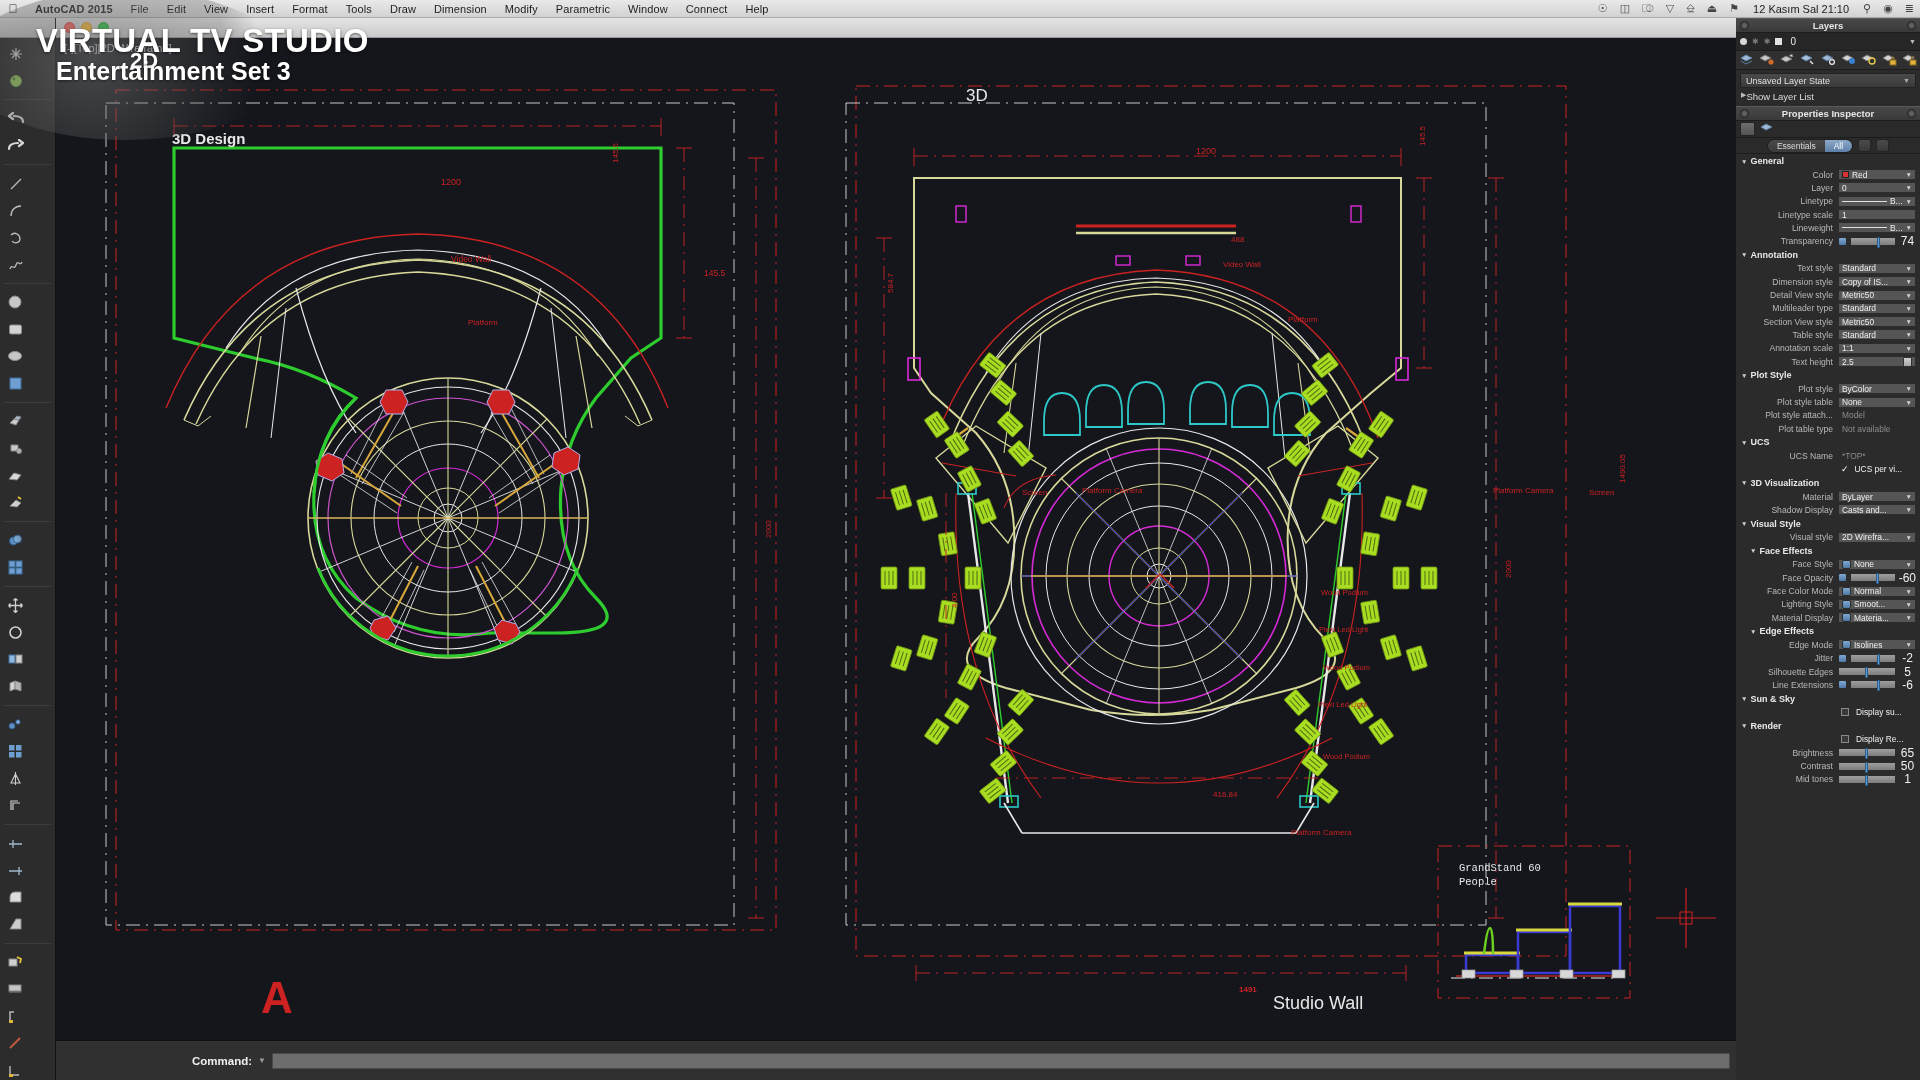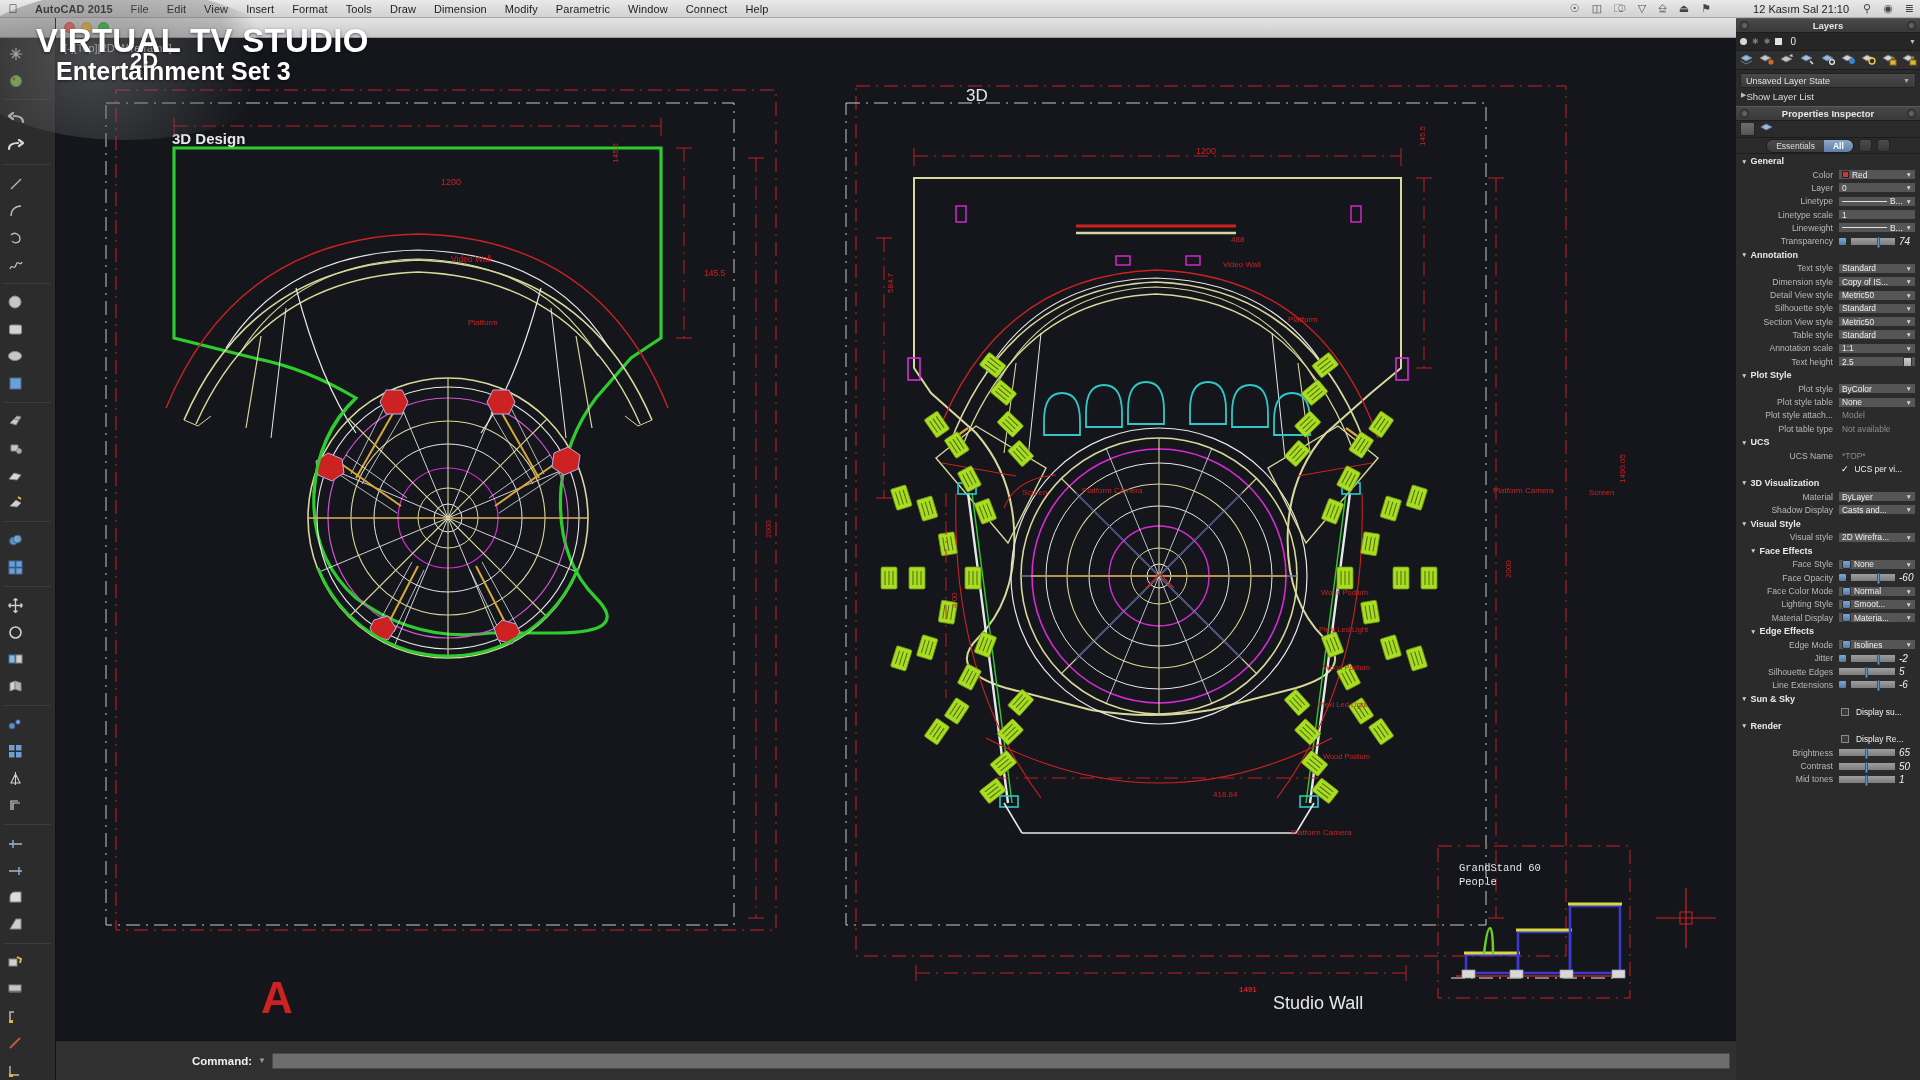--- a/index.html
+++ b/index.html
@@ -11,21 +11,21 @@
     position:absolute; left:0; top:0; width:1920px; height:18px;
     background:linear-gradient(to bottom,#e9e9e9,#d2d2d2);
     display:flex; align-items:center; font-size:11px; color:#1d1d1d;
     border-bottom:1px solid #aaa;
   }
   #macbar .apple { width:26px; text-align:center; font-size:12px; }
   #macbar .mi { padding:0 9px; white-space:nowrap; letter-spacing:.1px; }
   #macbar .mi.app { font-weight:bold; }
   #macbar .spacer { flex:1; }
   #macbar .sysicon { padding:0 6px; font-size:11px; opacity:.8; }
-  #macbar .clock { padding:0 8px; font-size:11px;margin-left:28px; }
+  #macbar .clock { padding:0 8px; font-size:11px; }
 
   
   #titlebar {
     position:absolute; left:56px; top:18px; width:1864px; height:20px;
     background:linear-gradient(to bottom,#e4e4e4,#cacaca);
     border-bottom:1px solid #9a9a9a;
     display:flex; align-items:center; font-size:11px; color:#333;
   }
   #titlebar .lights { display:flex; gap:6px; padding-left:8px; }
   #titlebar .lights i { width:11px; height:11px; border-radius:50%; display:block; }
@@ -117,21 +117,21 @@
      background:#2a2a2a;border-bottom:1px solid #1c1c1c;}
   .pibtn{width:15px;height:14px;background:linear-gradient(#4c4c4c,#383838);
      border:1px solid #242424;border-radius:2px;}
   .pibtn.act{background:linear-gradient(#6e6e6e,#545454);}
 
   .segrow{display:flex;align-items:center;justify-content:center;height:16px;gap:5px;
      background:#2a2a2a;border-bottom:1px solid #1d1d1d;}
   .seg{display:flex;border:1px solid #1d1d1d;border-radius:8px;overflow:hidden;}
   .seg div{padding:1px 9px;font-size:8.5px;background:linear-gradient(#4a4a4a,#3a3a3a);
      color:#ddd;}
-  .seg div.on{background:linear-gradient(#8ea9c8,#5d7fa8);color:#fff;font-weight:bold;}
+  .seg div.on{background:linear-gradient(#8ea9c8,#5d7fa8);color:#fff;font-weight:normal;}
   .segrow .mini{width:13px;height:13px;border-radius:3px;
      background:linear-gradient(#4c4c4c,#383838);border:1px solid #242424;}
 
   .props{overflow:hidden;}
   .grouphdr{display:flex;align-items:center;gap:3px;padding:2px 0 2px 5px;
      font-size:9px;font-weight:bold;color:#e9e9e9;}
   .grouphdr .tri{font-size:6.5px;color:#cfcfcf;}
   .grouphdr.sub{padding-left:14px;}
 
   .prow{display:flex;align-items:center;height:13.3px;padding-right:4px;}
@@ -144,21 +144,21 @@
   .prow .fld .car{margin-left:auto;font-size:6.5px;color:#d2d2d2;}
   .prow .swatch{width:7px;height:7px;background:#d83232;border:1px solid #222;}
   .prow .ltline{flex:1;height:1px;background:#e0e0e0;}
   .prow .chk{font-size:9px;color:#fff;margin-right:3px;}
   .prow .checkbox{width:8px;height:8px;border:1px solid #8a8a8a;background:#3a3a3a;
      margin-right:4px;}
   .prow .slider{flex:1;height:9px;background:linear-gradient(#9e9e9e,#7d7d7d);
      border:1px solid #2b2b2b;border-radius:1px;position:relative;}
   .prow .slider i{position:absolute;top:-1px;width:3px;height:11px;
      background:#5b9bd5;border:1px solid #2f5d8a;border-radius:1px;}
-  .prow .num{font-size:10px;color:#f0f0f0;min-width:17px;text-align:left;font-style:italic;}
+  .prow .num{font-size:12px;color:#f0f0f0;min-width:17px;text-align:center;}
   .prow .icn{width:9px;height:9px;border-radius:2px;
      background:linear-gradient(#7fa8d0,#4f7aa8);border:1px solid #2c2c2c;}
   .prow .spin{width:9px;height:10px;background:linear-gradient(#cfcfcf,#a8a8a8);
      border:1px solid #333;border-radius:1px;}
 
   
   .overlay{position:absolute;color:#ffffff;font-weight:bold;
      font-family:"Liberation Sans",sans-serif;
      text-shadow:0 1px 3px rgba(0,0,0,.55); pointer-events:none;}
   #ov-vignette{position:absolute;left:-40px;top:-10px;width:330px;height:150px;
@@ -1107,21 +1107,21 @@
         </div>
       </div>
       <div class="prow">
         <div class="lbl">Detail View style</div>
         <div class="fld">
           <span>Metric50</span>
           <span class="car">▼</span>
         </div>
       </div>
       <div class="prow">
-        <div class="lbl">Silhouette style</div>
+        <div class="lbl">Multileader type</div>
         <div class="fld">
           <span>Standard</span>
           <span class="car">▼</span>
         </div>
       </div>
       <div class="prow">
         <div class="lbl">Section View style</div>
         <div class="fld">
           <span>Metric50</span>
           <span class="car">▼</span>

